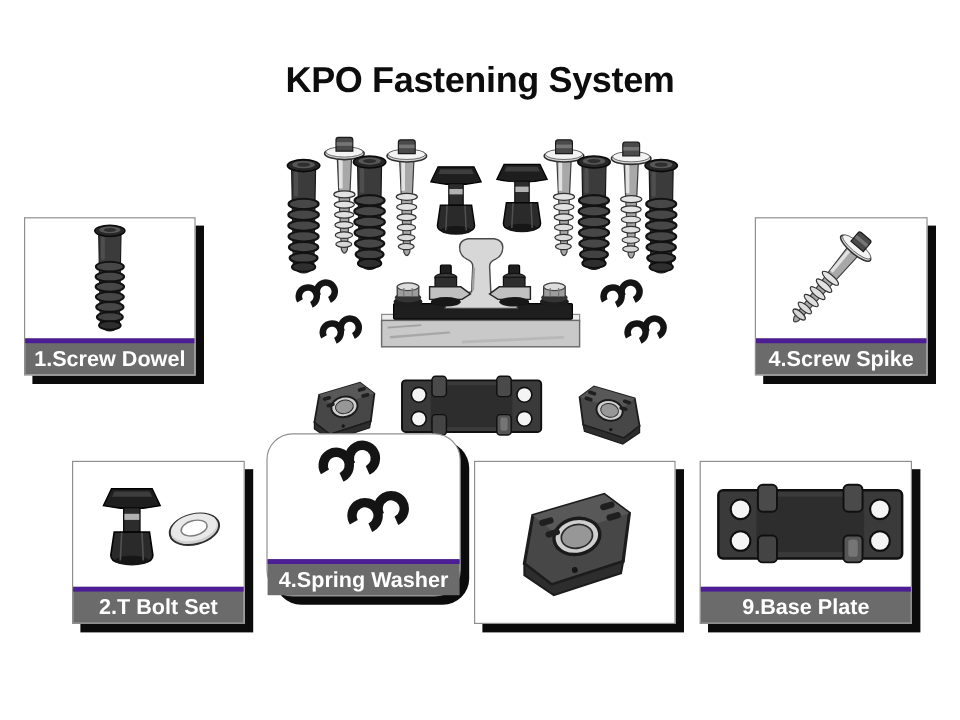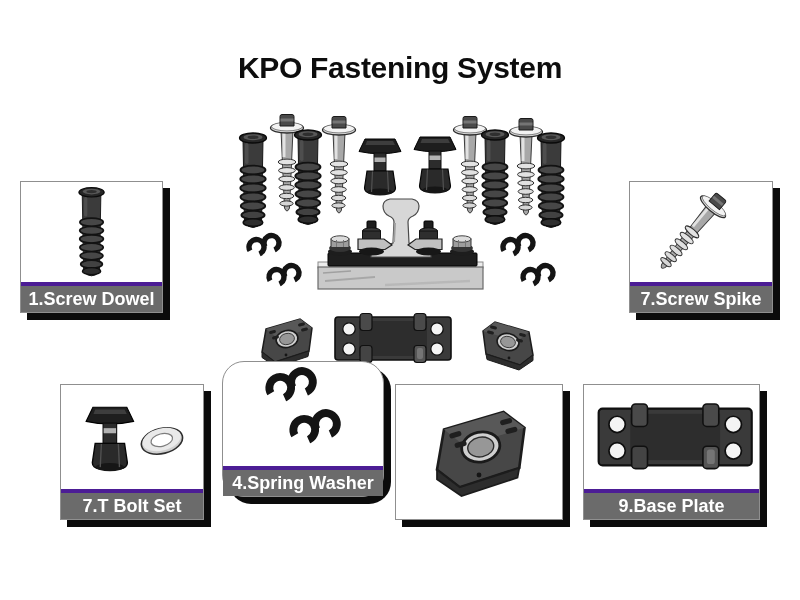--- a/index.html
+++ b/index.html
@@ -183,35 +183,35 @@
     </div>
     <div class="part-label">1.Screw Dowel</div>
   </div>
 
   <div class="part-box" id="box-2">
     <div class="part-fig">
       <svg viewBox="0 0 142 104" preserveAspectRatio="xMidYMid meet">
         <use href="#spike" transform="translate(80,2) rotate(40)"></use>
       </svg>
     </div>
-    <div class="part-label">7.Screw Spike</div>
+    <div class="part-label">4.Screw Spike</div>
   </div>
 
   <div class="part-box" id="box-3">
     <div class="part-fig">
       <svg viewBox="0 0 142 104" preserveAspectRatio="xMidYMid meet">
         <use href="#tbolt" transform="translate(24,20) scale(1.13)"></use>
         <g transform="rotate(-14 101 56)">
           <ellipse cx="101" cy="56" rx="21" ry="12.5" fill="#cfcfcf" stroke="#2e2e2e" stroke-width="1.6"></ellipse>
           <ellipse cx="101" cy="54.5" rx="19.5" ry="11" fill="#e9e9e9"></ellipse>
           <ellipse cx="101" cy="55" rx="11" ry="6.2" fill="#fff" stroke="#7d7d7d" stroke-width="1.2"></ellipse>
         </g>
       </svg>
     </div>
-    <div class="part-label">7.T Bolt Set</div>
+    <div class="part-label">2.T Bolt Set</div>
   </div>
 
   <div class="part-box" id="box-4">
     <div class="part-fig">
       <svg viewBox="0 0 160 104" preserveAspectRatio="xMidYMid meet">
         <use href="#coil" transform="translate(42,4) scale(1.45)"></use>
         <use href="#coil" transform="translate(66,46) scale(1.45)"></use>
       </svg>
     </div>
     <div class="part-label">4.Spring Washer</div>

